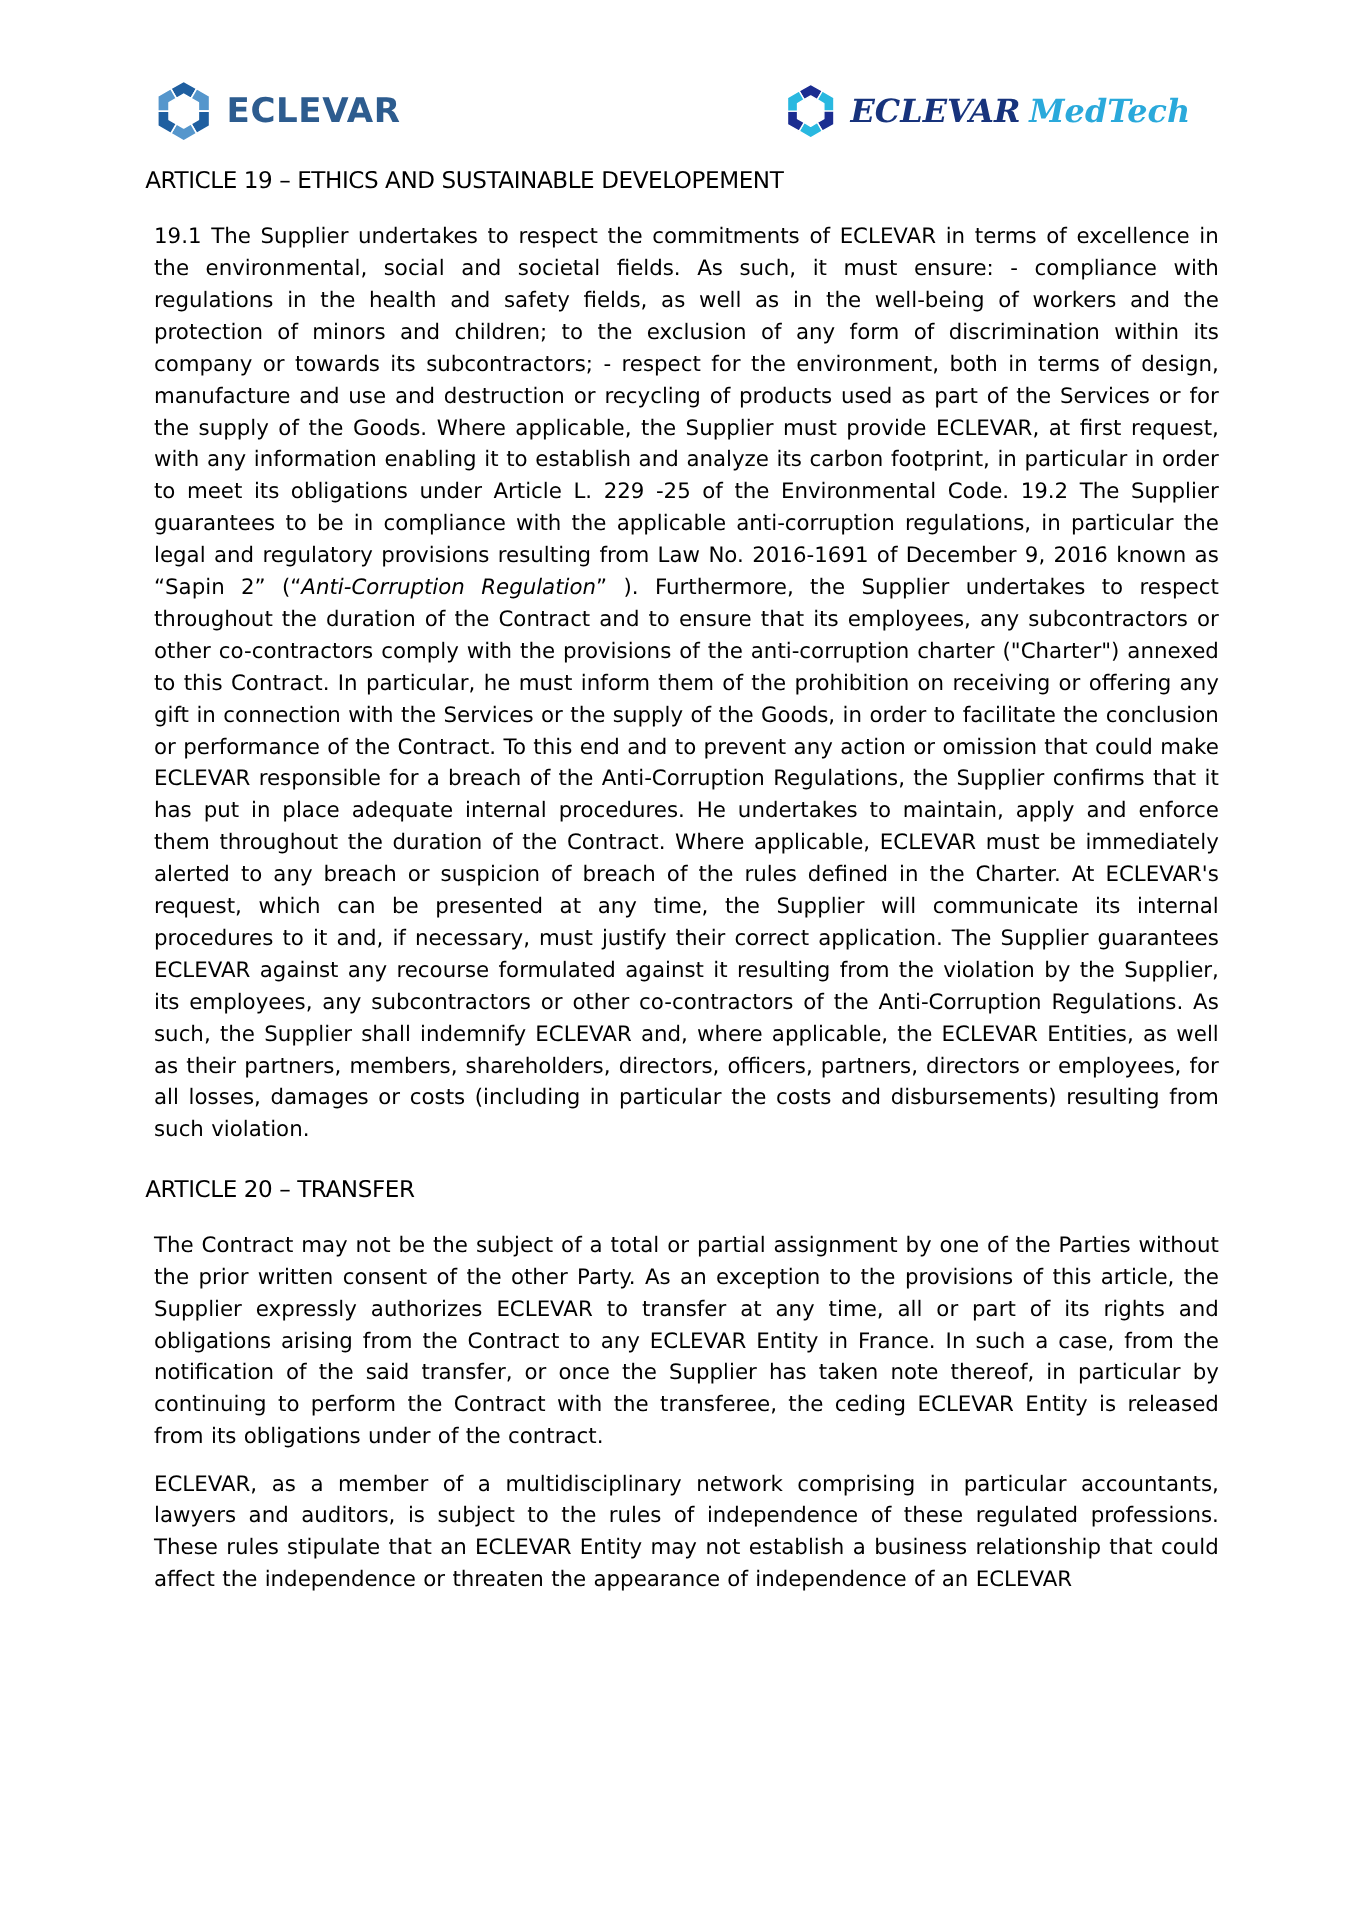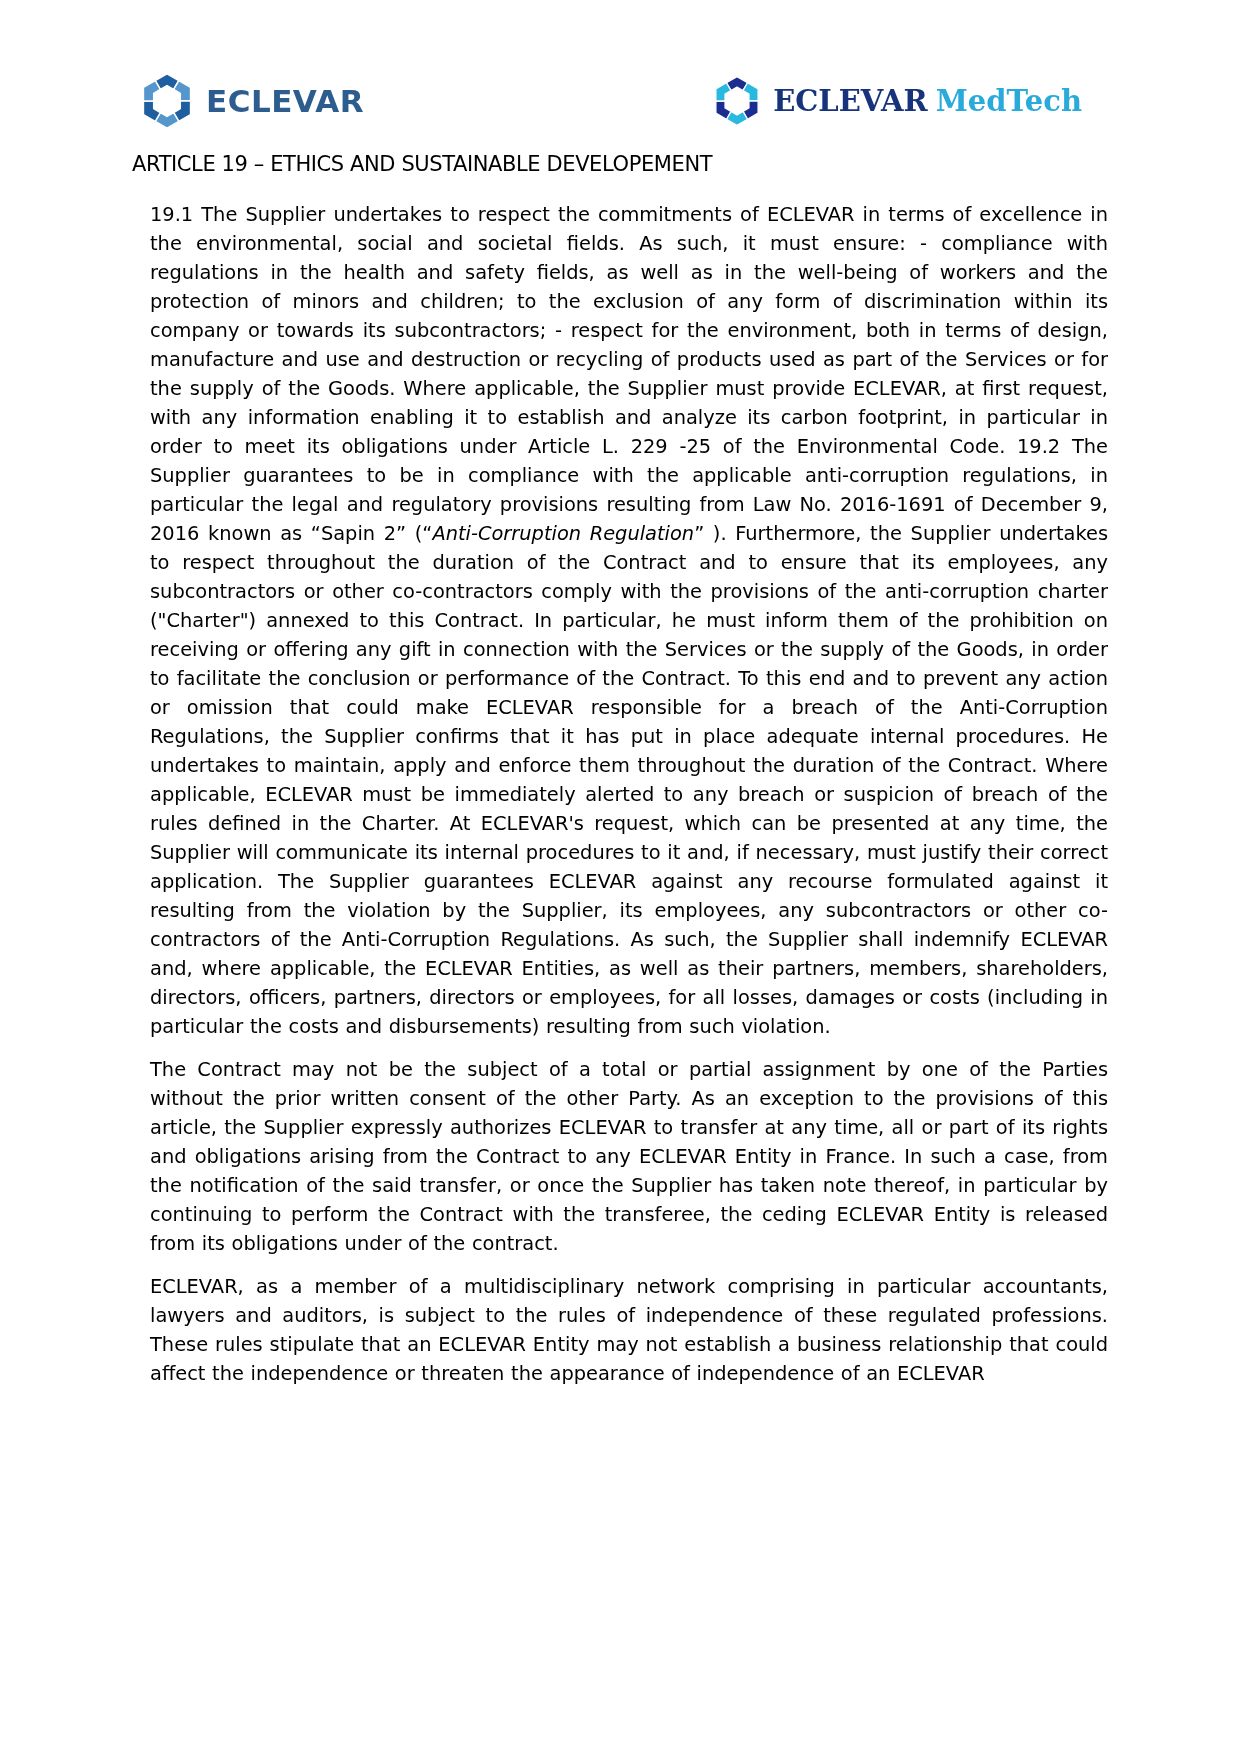--- a/index.html
+++ b/index.html
@@ -42,20 +42,21 @@
     letter-spacing: 0.5px;
     color: var(--logo-left-text, #2d5c8f);
     margin-left: 10px;
   }
   .logo-right-text {
     font-family: "DejaVu Serif", serif;
     font-weight: bold;
     font-size: 29px;
     margin-left: 10px;
     white-space: nowrap;
+    font-style: italic;
   }
   .logo-right-primary { color: var(--logo-right-text, #17337c); }
   .logo-right-secondary { color: var(--logo-right-accent, #2aa9db); margin-left: 8px; }
 
   .hexL .seg-d { fill: var(--logo-left-dark, #1f5fa0); }
   .hexL .seg-l { fill: var(--logo-left-light, #5596cc); }
   .hexR .seg-d { fill: var(--logo-right-dark, #1b2d91); }
   .hexR .seg-l { fill: var(--logo-right-light, #29b8e0); }
   .hex polygon { stroke: #ffffff; stroke-width: 1.6; stroke-linejoin: round; }
 
@@ -68,21 +69,21 @@
     color: #000;
   }
   .article { margin: 0; }
   .article-19 h2 { margin-top: 22px; }
   .article-20 h2 { margin-top: 28px; }
   .article-21 h2 { margin-top: 58px; }
   p.article-body {
     font-size: 19.4px;
     line-height: 29px;
     text-align: justify;
-    margin: 0 0 14px 18px;
+    margin: 0 0 14px 8px;
     color: var(--body-text, #000000);
     word-spacing: 0.5px;
   }
   p.article-body em { font-style: italic; }
 </style>
 </head>
 <body>
 
 <div class="page">
 
@@ -113,20 +114,21 @@
     </div>
 
   </div>
 
   <div class="article article-19">
     <h2 class="article-heading">ARTICLE 19 – ETHICS AND SUSTAINABLE DEVELOPEMENT</h2>
     <p class="article-body"><span>19.1 The Supplier undertakes to respect the commitments of ECLEVAR in terms of excellence in the environmental, social and societal fields. As such, it must ensure: - compliance with regulations in the health and safety fields, as well as in the well-being of workers and the protection of minors and children; to the exclusion of any form of discrimination within its company or towards its subcontractors; - respect for the environment, both in terms of design, manufacture and use and destruction or recycling of products used as part of the Services or for the supply of the Goods. Where applicable, the Supplier must provide ECLEVAR, at first request, with any information enabling it to establish and analyze its carbon footprint, in particular in order to meet its obligations under Article L. 229 -25 of the Environmental Code. 19.2 The Supplier guarantees to be in compliance with the applicable anti-corruption regulations, in particular the legal and regulatory provisions resulting from Law No. 2016-1691 of December 9, 2016 known as “Sapin 2” (“</span><em>Anti-Corruption Regulation</em><span>” ). Furthermore, the Supplier undertakes to respect throughout the duration of the Contract and to ensure that its employees, any subcontractors or other co-contractors comply with the provisions of the anti-corruption charter ("Charter") annexed to this Contract. In particular, he must inform them of the prohibition on receiving or offering any gift in connection with the Services or the supply of the Goods, in order to facilitate the conclusion or performance of the Contract. To this end and to prevent any action or omission that could make ECLEVAR responsible for a breach of the Anti-Corruption Regulations, the Supplier confirms that it has put in place adequate internal procedures. He undertakes to maintain, apply and enforce them throughout the duration of the Contract. Where applicable, ECLEVAR must be immediately alerted to any breach or suspicion of breach of the rules defined in the Charter. At ECLEVAR's request, which can be presented at any time, the Supplier will communicate its internal procedures to it and, if necessary, must justify their correct application. The Supplier guarantees ECLEVAR against any recourse formulated against it resulting from the violation by the Supplier, its employees, any subcontractors or other co-contractors of the Anti-Corruption Regulations. As such, the Supplier shall indemnify ECLEVAR and, where applicable, the ECLEVAR Entities, as well as their partners, members, shareholders, directors, officers, partners, directors or employees, for all losses, damages or costs (including in particular the costs and disbursements) resulting from such violation.</span></p>
   </div>
 
   <div class="article article-20">
+    <h2 class="article-heading">ARTICLE 20 – TRANSFER</h2>
     <p class="article-body">The Contract may not be the subject of a total or partial assignment by one of the Parties without the prior written consent of the other Party. As an exception to the provisions of this article, the Supplier expressly authorizes ECLEVAR to transfer at any time, all or part of its rights and obligations arising from the Contract to any ECLEVAR Entity in France. In such a case, from the notification of the said transfer, or once the Supplier has taken note thereof, in particular by continuing to perform the Contract with the transferee, the ceding ECLEVAR Entity is released from its obligations under of the contract.</p>
   </div>
 
   <div class="article article-21">
     <p class="article-body">ECLEVAR, as a member of a multidisciplinary network comprising in particular accountants, lawyers and auditors, is subject to the rules of independence of these regulated professions. These rules stipulate that an ECLEVAR Entity may not establish a business relationship that could affect the independence or threaten the appearance of independence of an ECLEVAR</p>
   </div>
 
 </div>
 
 </body></html>

